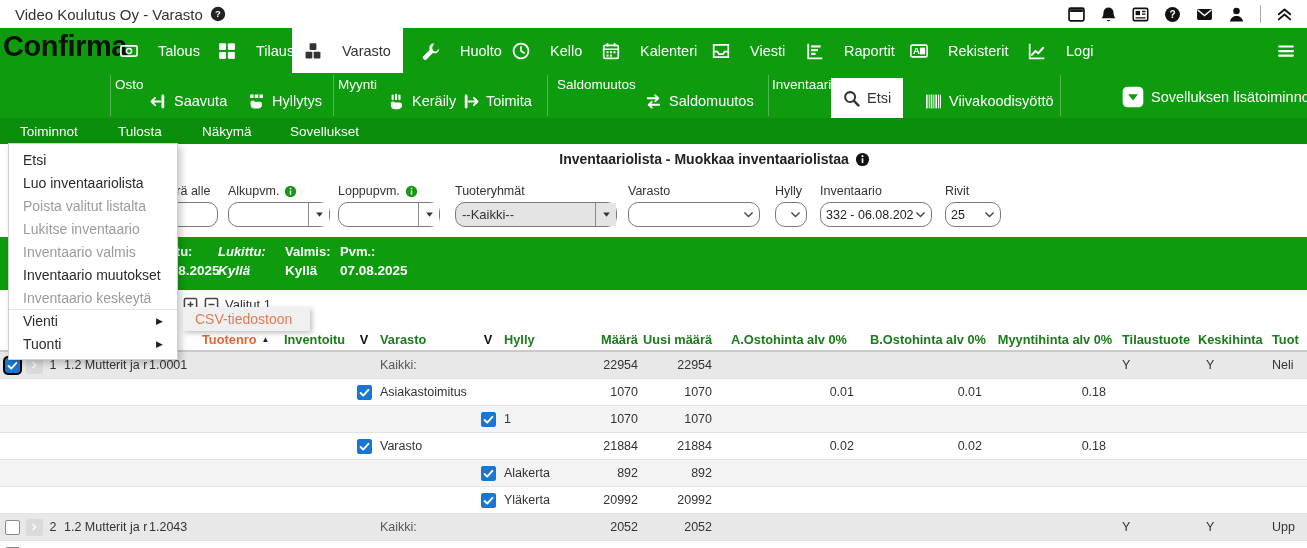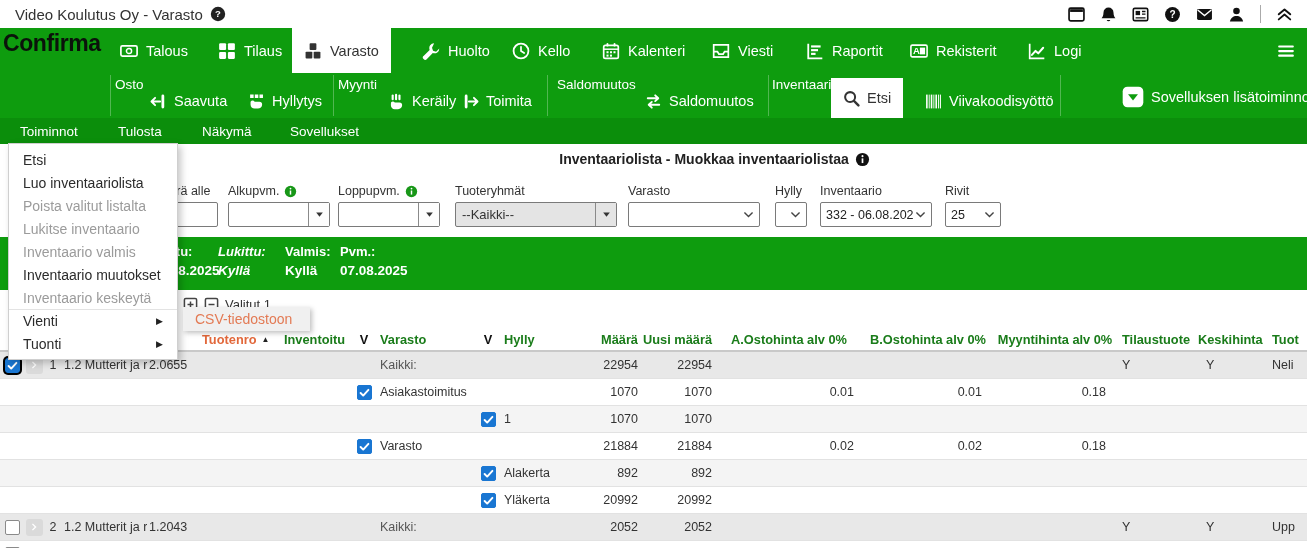--- a/index.html
+++ b/index.html
@@ -12,22 +12,22 @@
   
   .titlebar{position:absolute;left:0;top:0;width:100%;height:28px;background:#fff;display:flex;align-items:center}
   .tb-title{margin-left:15px;font-size:15px;color:#333;display:flex;align-items:center;gap:7px}
   .tb-help{width:16px;height:16px}
   .tb-icons{margin-left:auto;display:flex;align-items:center;gap:15px;margin-right:14px;color:#111}
   .tb-icon{width:17px;height:17px;color:#111}
   .tb-sep{width:1px;height:18px;background:#aaa;display:inline-block}
 
   
   .nav-main{position:absolute;left:0;top:28px;width:100%;height:45px;background:var(--green)}
-  .logo{position:absolute;left:3px;top:2px;font-size:23px;font-weight:bold;color:#0b120b;letter-spacing:-0.4px}
-  .nav-item{position:absolute;top:0;height:45px;display:flex;align-items:center;gap:8px;padding:0 12px;color:#fff;font-size:14.5px;cursor:pointer;white-space:nowrap}
+  .logo{position:absolute;left:3px;top:2px;font-size:29px;font-weight:bold;color:#0b120b;letter-spacing:-0.4px}
+  .nav-item{position:absolute;top:0;height:45px;display:flex;align-items:center;gap:20px;padding:0 12px;color:#fff;font-size:14.5px;cursor:pointer;white-space:nowrap}
   .nav-item .icon{width:18px;height:18px}
   .nav-item.selected{background:#fff;color:#333}
   .nav-item.all-apps{right:0;left:auto}
 
   
   .nav-sub{position:absolute;left:0;top:73px;width:100%;height:45px;background:var(--green)}
   .vsep{position:absolute;top:2px;bottom:2px;width:1px;background:rgba(255,255,255,.28)}
   .group-label{position:absolute;top:4px;color:#fff;font-size:13.5px;white-space:nowrap}
   .subnav-item{position:absolute;top:16px;height:24px;display:flex;align-items:center;gap:7px;color:#fff;font-size:14.5px;cursor:pointer;white-space:nowrap}
   .subnav-item .icon{width:17px;height:17px}
@@ -41,21 +41,21 @@
   
   .content{position:absolute;left:0;top:144px;width:100%;height:404px;background:#fff}
   .page-title{position:absolute;top:7px;left:0;right:0;text-align:center;padding-left:122px;font-size:14px;font-weight:bold;color:#222;display:block}
   .page-title .icon{width:15px;height:15px;vertical-align:-3px;margin-left:6px;color:#111}
 
   
   .filter-row{position:absolute;left:0;top:38px;width:100%;height:52px}
   .filter{position:absolute;top:0}
   .f-label{height:18px;font-size:12.5px;color:#333;display:flex;align-items:center;gap:5px;white-space:nowrap}
   .f-label .icon{width:13px;height:13px;color:#189718}
-  .f-input,.f-combo,.f-select{position:absolute;top:20px;left:0;right:0;height:25px;border:1px solid #7a7a7a;background:#fff;border-radius:2px}
+  .f-input,.f-combo,.f-select{position:absolute;top:20px;left:0;right:0;height:25px;border:1px solid #7a7a7a;background:#fff;border-radius:10px}
   .f-input{width:100%;padding:0 5px;font-size:13px;font-family:inherit}
   .f-combo{display:flex;align-items:center}
   .f-combo .f-val{flex:1;font-size:13px;color:#333;padding:0 6px;overflow:hidden;white-space:nowrap}
   .f-combo .f-btn{width:21px;align-self:stretch;border-left:1px solid #8a8a8a;display:flex;align-items:center;justify-content:center;background:#fdfdfd;cursor:pointer}
   .f-combo .f-btn .icon{width:11px;height:11px;color:#333}
   .f-combo.gray{background:#e4e4e4}
   .f-combo.gray .f-btn{background:#e4e4e4}
   .f-select{display:flex;align-items:center;cursor:pointer}
   .f-select .f-val{flex:1;font-size:12.5px;color:#222;padding:0 5px;overflow:hidden;white-space:nowrap}
   .f-select .icon{width:13px;height:13px;margin-right:4px;color:#444}
@@ -630,21 +630,21 @@
                 </svg>
               </span>
             </div>
             <div class="c cc">
               <span>1</span>
             </div>
             <div class="c pl2">
               <span>1.2 Mutterit ja ruuvit</span>
             </div>
             <div class="c pl2">
-              <span>2.0655</span>
+              <span>1.0001</span>
             </div>
             <div class="c "></div>
             <div class="c cc"></div>
             <div class="c c-kaikki">
               <span>Kaikki:</span>
             </div>
             <div class="c cc"></div>
             <div class="c "></div>
             <div class="c ar pr2">
               <span>22954</span>

